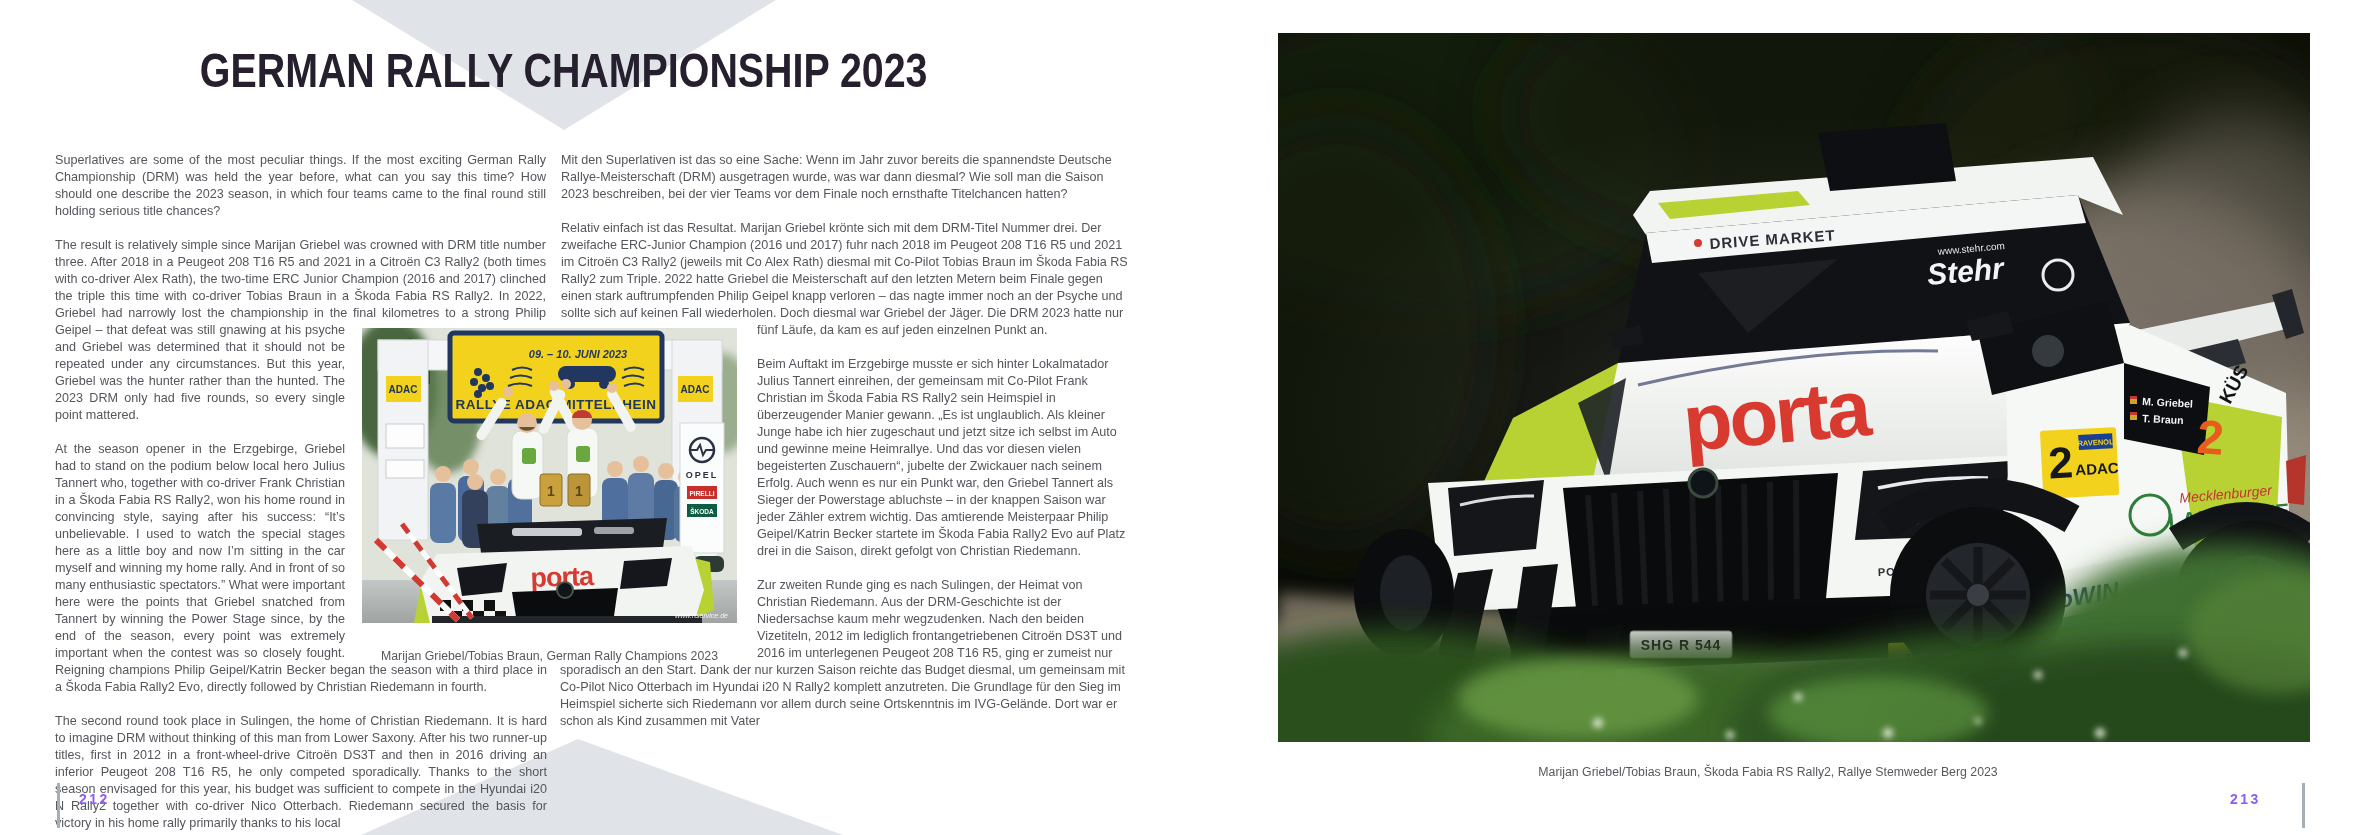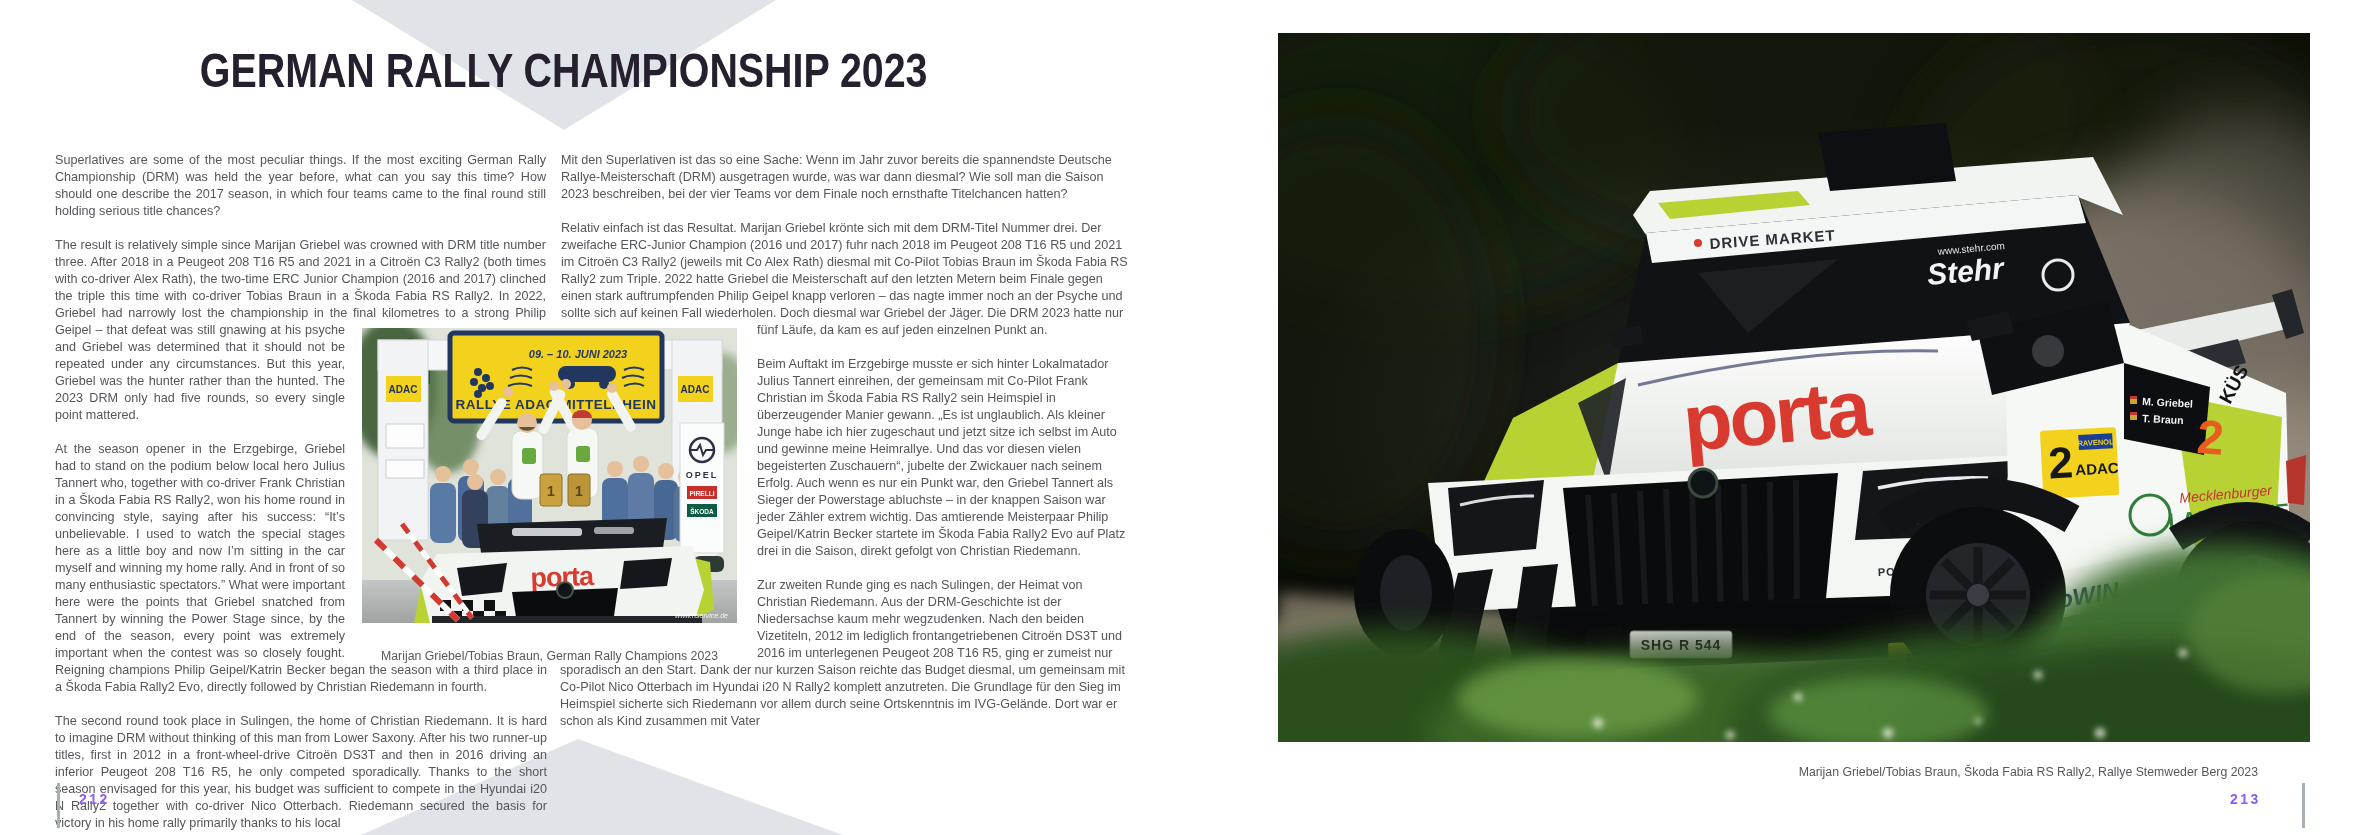--- a/index.html
+++ b/index.html
@@ -23,21 +23,21 @@
   .col-de{left:560px;width:568px;text-align:left;}
   .sp1r{float:right;width:1px;height:176px;}
   .sp2r{float:right;clear:right;width:202px;height:326px;}
   .sp1l{float:left;width:1px;height:176px;}
   .sp2l{float:left;clear:left;width:197px;height:326px;}
   .photo{position:absolute;overflow:hidden;}
   #photo-left{left:362px;top:328px;width:375px;height:295px;}
   #photo-right{left:1278px;top:33px;width:1032px;height:709px;}
   .caption{font-size:12.3px;color:#55585d;line-height:15px;margin-top:17px;}
   #caption-left{position:absolute;left:337px;top:632px;width:425px;text-align:center;}
-  #caption-right{position:absolute;left:1278px;top:748px;width:980px;text-align:right;}
+  #caption-right{position:absolute;left:1278px;top:748px;width:980px;text-align:center;}
   .pagebar{position:absolute;width:3px;height:45px;background:#a6aeb6;top:783px;}
   #bar-left{left:57px;}
   #bar-right{left:2302px;}
   .pagenum{position:absolute;top:791px;font-size:14px;font-weight:700;letter-spacing:2.5px;color:#8b5cf6;}
   #num-left{left:79px;}
   #num-right{left:2230px;width:64px;text-align:left;}
   svg text{font-family:"Liberation Sans",sans-serif;}
 </style>
 </head>
 <body>
@@ -45,21 +45,21 @@
 <div class="tri" id="tri-top"></div>
 <div class="tri" id="tri-bottom"></div>
 
 <div class="header">
   <div class="title"><span class="title-inner">GERMAN RALLY CHAMPIONSHIP 2023</span></div>
 </div>
 
 <div class="col col-en">
   <div class="sp1r"></div>
   <div class="sp2r"></div>
-  <p>Superlatives are some of the most peculiar things. If the most exciting German Rally Championship (DRM) was held the year before, what can you say this time? How should one describe the 2017 season, in which four teams came to the final round still holding serious title chances?</p>
+  <p>Superlatives are some of the most peculiar things. If the most exciting German Rally Championship (DRM) was held the year before, what can you say this time? How should one describe the 2023 season, in which four teams came to the final round still holding serious title chances?</p>
   <p>The result is relatively simple since Marijan Griebel was crowned with DRM title number three. After 2018 in a Peugeot 208 T16 R5 and 2021 in a Citroën C3 Rally2 (both times with co-driver Alex Rath), the two-time ERC Junior Champion (2016 and 2017) clinched the triple this time with co-driver Tobias Braun in a Škoda Fabia RS Rally2. In 2022, Griebel had narrowly lost the championship in the final kilometres to a strong Philip Geipel – that defeat was still gnawing at his psyche and Griebel was determined that it should not be repeated under any circumstances. But this year, Griebel was the hunter rather than the hunted. The 2023 DRM only had five rounds, so every single point mattered.</p>
   <p>At the season opener in the Erzgebirge, Griebel had to stand on the podium below local hero Julius Tannert who, together with co-driver Frank Christian in a Škoda Fabia RS Rally2, won his home round in convincing style, saying after his success: “It’s unbelievable. I used to watch the special stages here as a little boy and now I’m sitting in the car myself and winning my home rally. And in front of so many enthusiastic spectators.” What were important here were the points that Griebel snatched from Tannert by winning the Power Stage since, by the end of the season, every point was extremely important when the contest was so closely fought. Reigning champions Philip Geipel/Katrin Becker began the season with a third place in a Škoda Fabia Rally2 Evo, directly followed by Christian Riedemann in fourth.</p>
   <p>The second round took place in Sulingen, the home of Christian Riedemann. It is hard to imagine DRM without thinking of this man from Lower Saxony. After his two runner-up titles, first in 2012 in a front-wheel-drive Citroën DS3T and then in 2016 driving an inferior Peugeot 208 T16 R5, he only competed sporadically. Thanks to the short season envisaged for this year, his budget was sufficient to compete in the Hyundai i20 N Rally2 together with co-driver Nico Otterbach. Riedemann secured the basis for victory in his home rally primarily thanks to his local</p>
 </div>
 
 <div class="col col-de">
   <div class="sp1l"></div>
   <div class="sp2l"></div>
   <p>Mit den Superlativen ist das so eine Sache: Wenn im Jahr zuvor bereits die spannendste Deutsche Rallye-Meisterschaft (DRM) ausgetragen wurde, was war dann diesmal? Wie soll man die Saison 2023 beschreiben, bei der vier Teams vor dem Finale noch ernsthafte Titelchancen hatten?</p>
   <p>Relativ einfach ist das Resultat. Marijan Griebel krönte sich mit dem DRM-Titel Nummer drei. Der zweifache ERC-Junior Champion (2016 und 2017) fuhr nach 2018 im Peugeot 208 T16 R5 und 2021 im Citroën C3 Rally2 (jeweils mit Co Alex Rath) diesmal mit Co-Pilot Tobias Braun im Škoda Fabia RS Rally2 zum Triple. 2022 hatte Griebel die Meisterschaft auf den letzten Metern beim Finale gegen einen stark auftrumpfenden Philip Geipel knapp verloren – das nagte immer noch an der Psyche und sollte sich auf keinen Fall wiederholen. Doch diesmal war Griebel der Jäger. Die DRM 2023 hatte nur fünf Läufe, da kam es auf jeden einzelnen Punkt an.</p>

